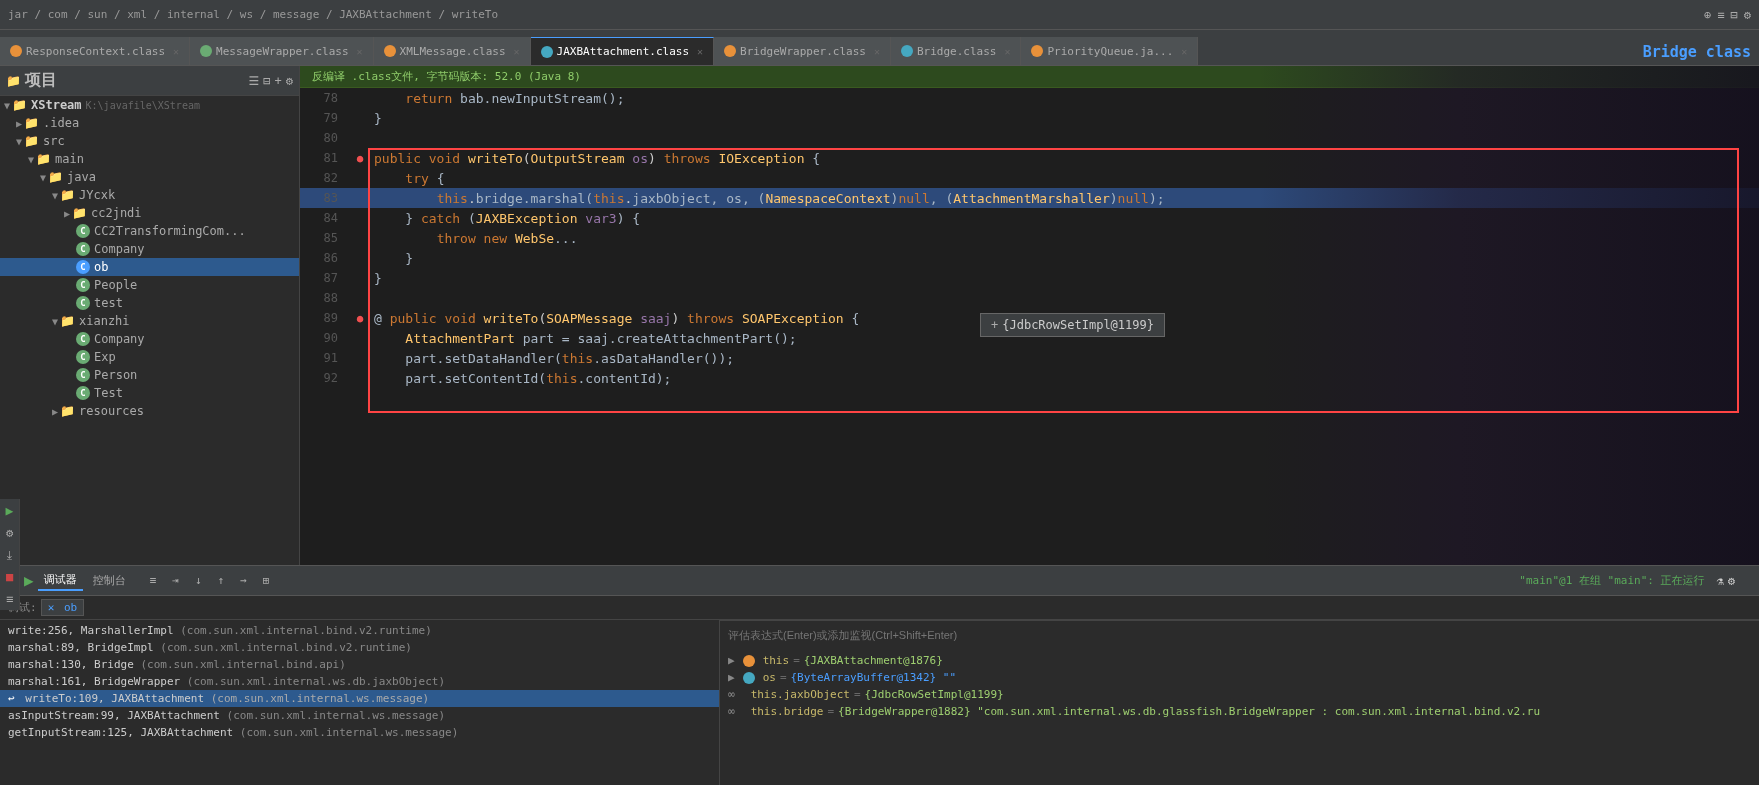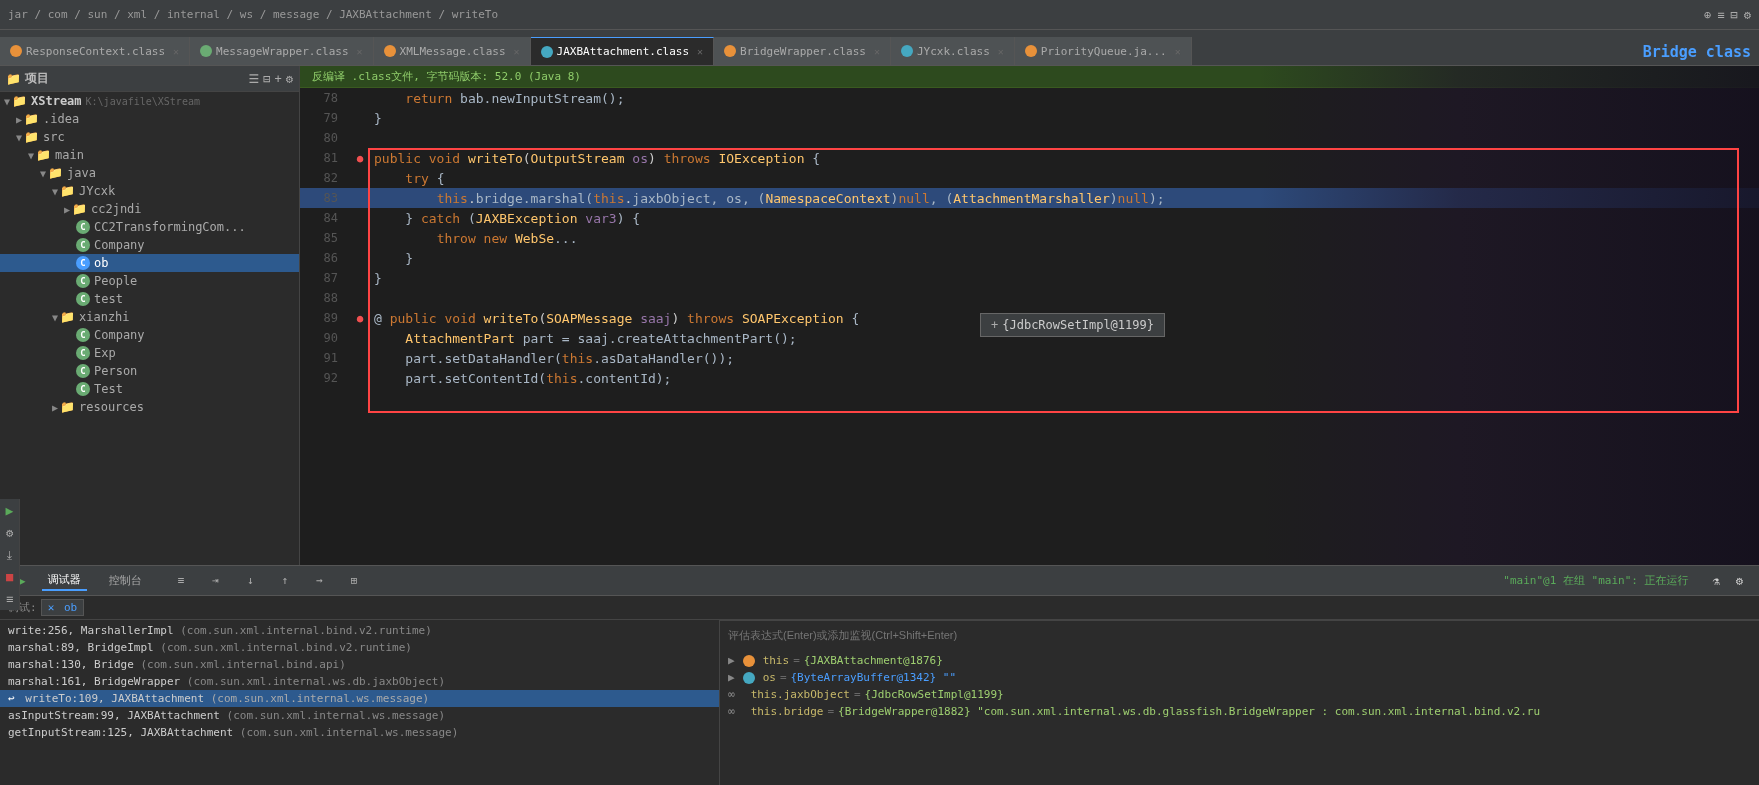--- a/index.html
+++ b/index.html
@@ -185,22 +185,22 @@
       background: #2b2b2b;
       border-top: 1px solid #555;
       display: flex;
       flex-direction: column;
     }
     #debug-tabs {
       height: 30px;
       background: #3c3f41;
       display: flex;
       align-items: center;
-      padding: 0 16px;
-      gap: 16px;
+      padding: 0 24px;
+      gap: 4px;
       border-bottom: 1px solid #555;
     }
     .debug-tab {
       font-size: 11px;
       color: #aaa;
       padding: 2px 6px;
       cursor: pointer;
     }
     .debug-tab.active { color: #fff; border-bottom: 2px solid #4a9eff; }
     #debug-content {
@@ -302,38 +302,38 @@
     <span>JAXBAttachment.class</span>
     <span class="tab-close">✕</span>
   </div>
   <div class="tab">
     <span class="tab-icon orange"></span>
     <span>BridgeWrapper.class</span>
     <span class="tab-close">✕</span>
   </div>
   <div class="tab">
     <span class="tab-icon teal"></span>
-    <span>JYcxk.class</span>
+    <span>Bridge.class</span>
     <span class="tab-close">✕</span>
   </div>
   <div class="tab">
     <span class="tab-icon orange"></span>
     <span>PriorityQueue.ja...</span>
     <span class="tab-close">✕</span>
   </div>
   <div style="flex:1;background:#3c3f41;"></div>
   <div style="padding:4px 8px;font-size:15px;color:#4a9eff;font-weight:bold;cursor:pointer;">Bridge class</div>
 </div>
 
 <div id="main">
 
   <div id="sidebar">
     <div style="display:flex;align-items:center;padding:4px 6px;background:#3c3f41;border-bottom:1px solid #444;gap:4px;">
       <span>📁</span>
-      <span style="font-weight:bold;color:#bbb;font-size:12px;">项目</span>
+      <span style="font-weight:bold;color:#bbb;font-size:16px;">项目</span>
       <span style="flex:1"></span>
       <span style="color:#aaa;cursor:pointer;">☰</span>
       <span style="color:#aaa;cursor:pointer;">⊟</span>
       <span style="color:#aaa;cursor:pointer;">+</span>
       <span style="color:#aaa;cursor:pointer;">⚙</span>
     </div>
 
     <div class="tree-item" style="padding-left:4px;">
       <span class="tree-arrow">▼</span>
       <span class="folder-icon">📁</span>

